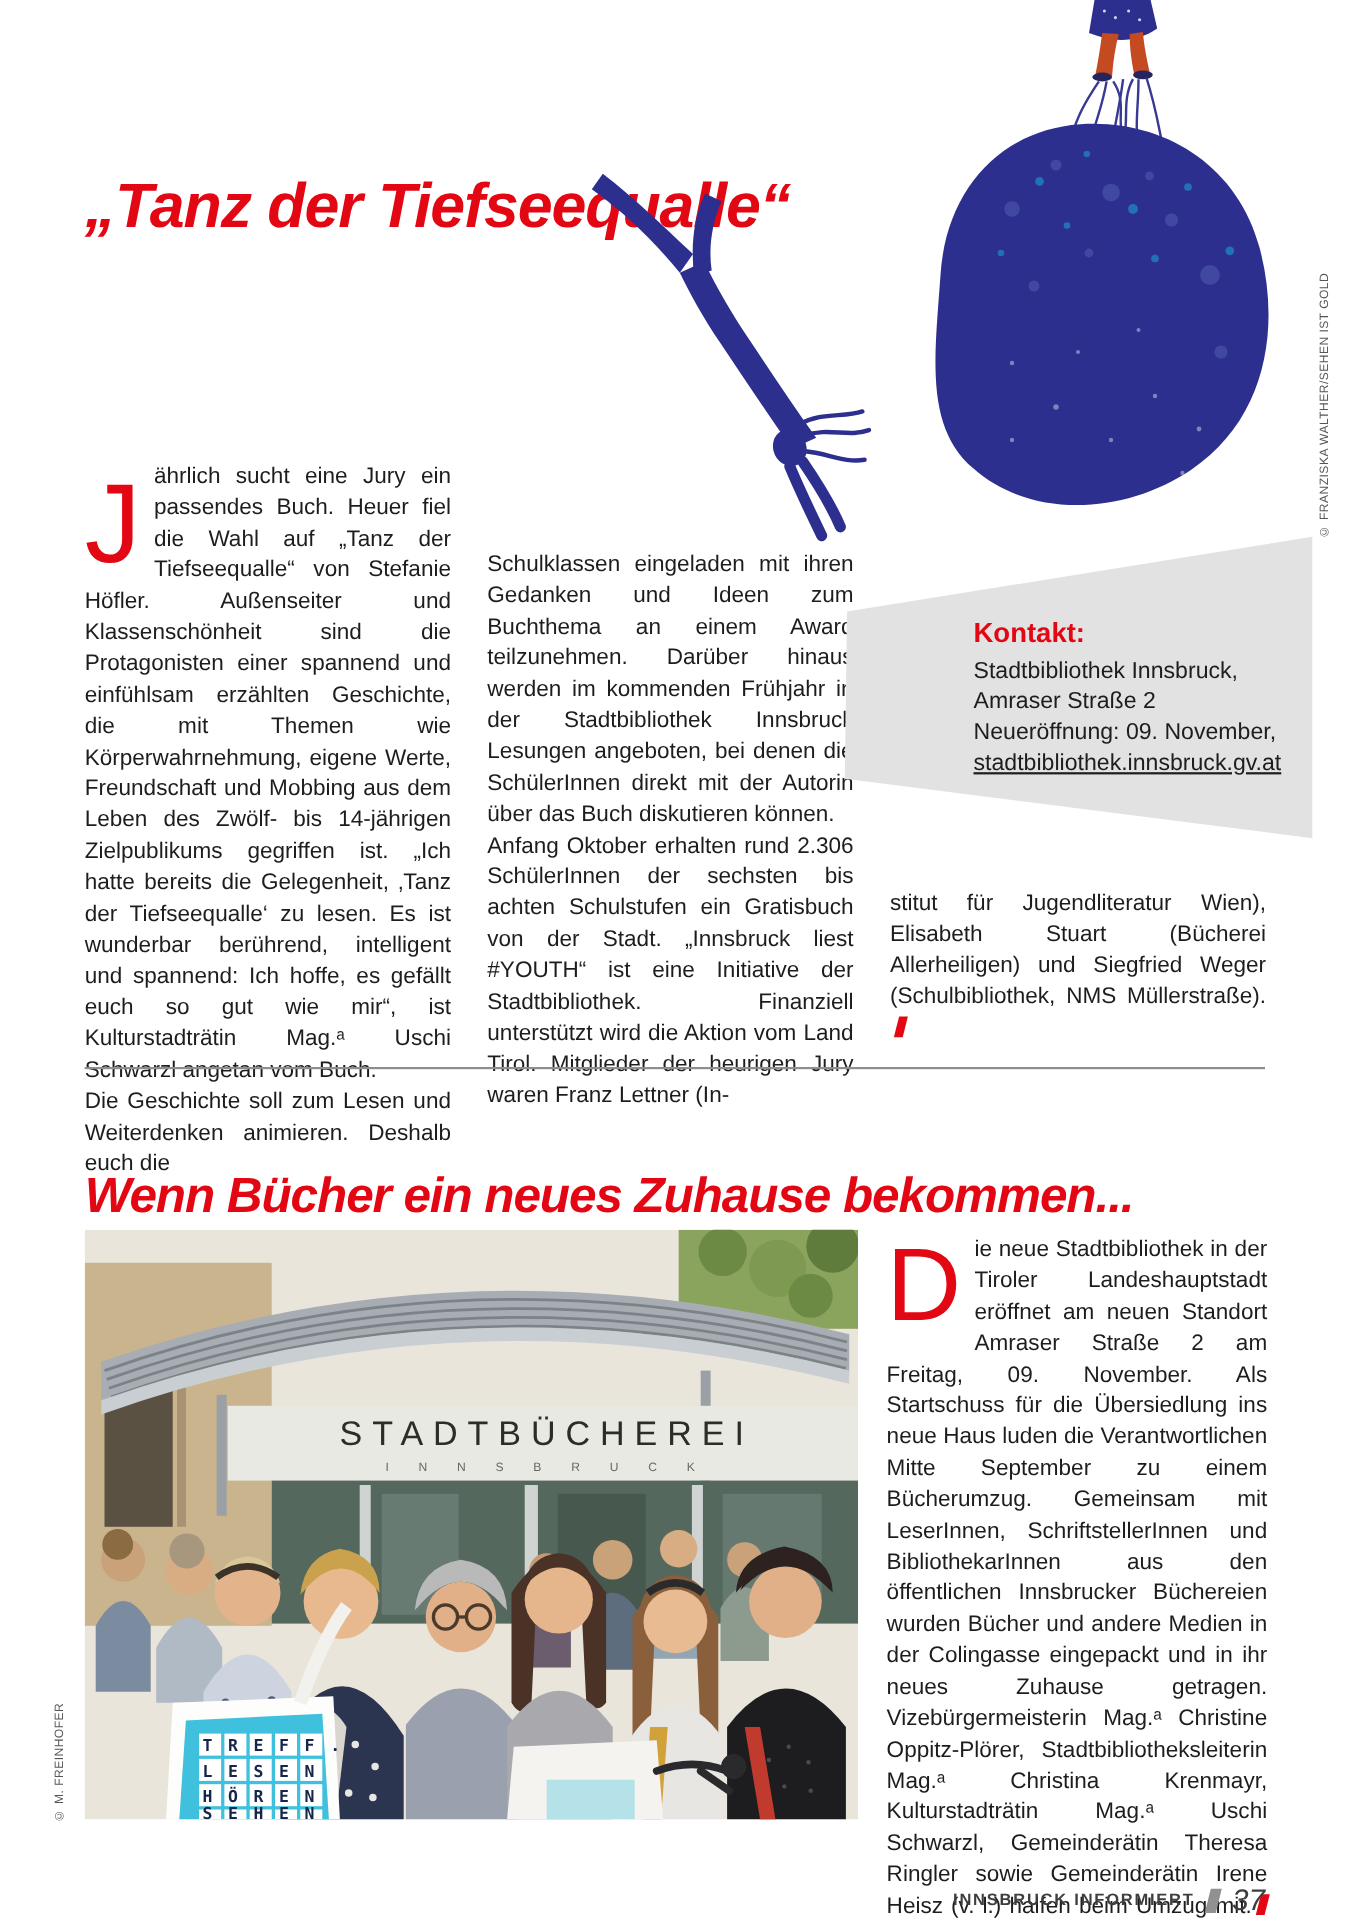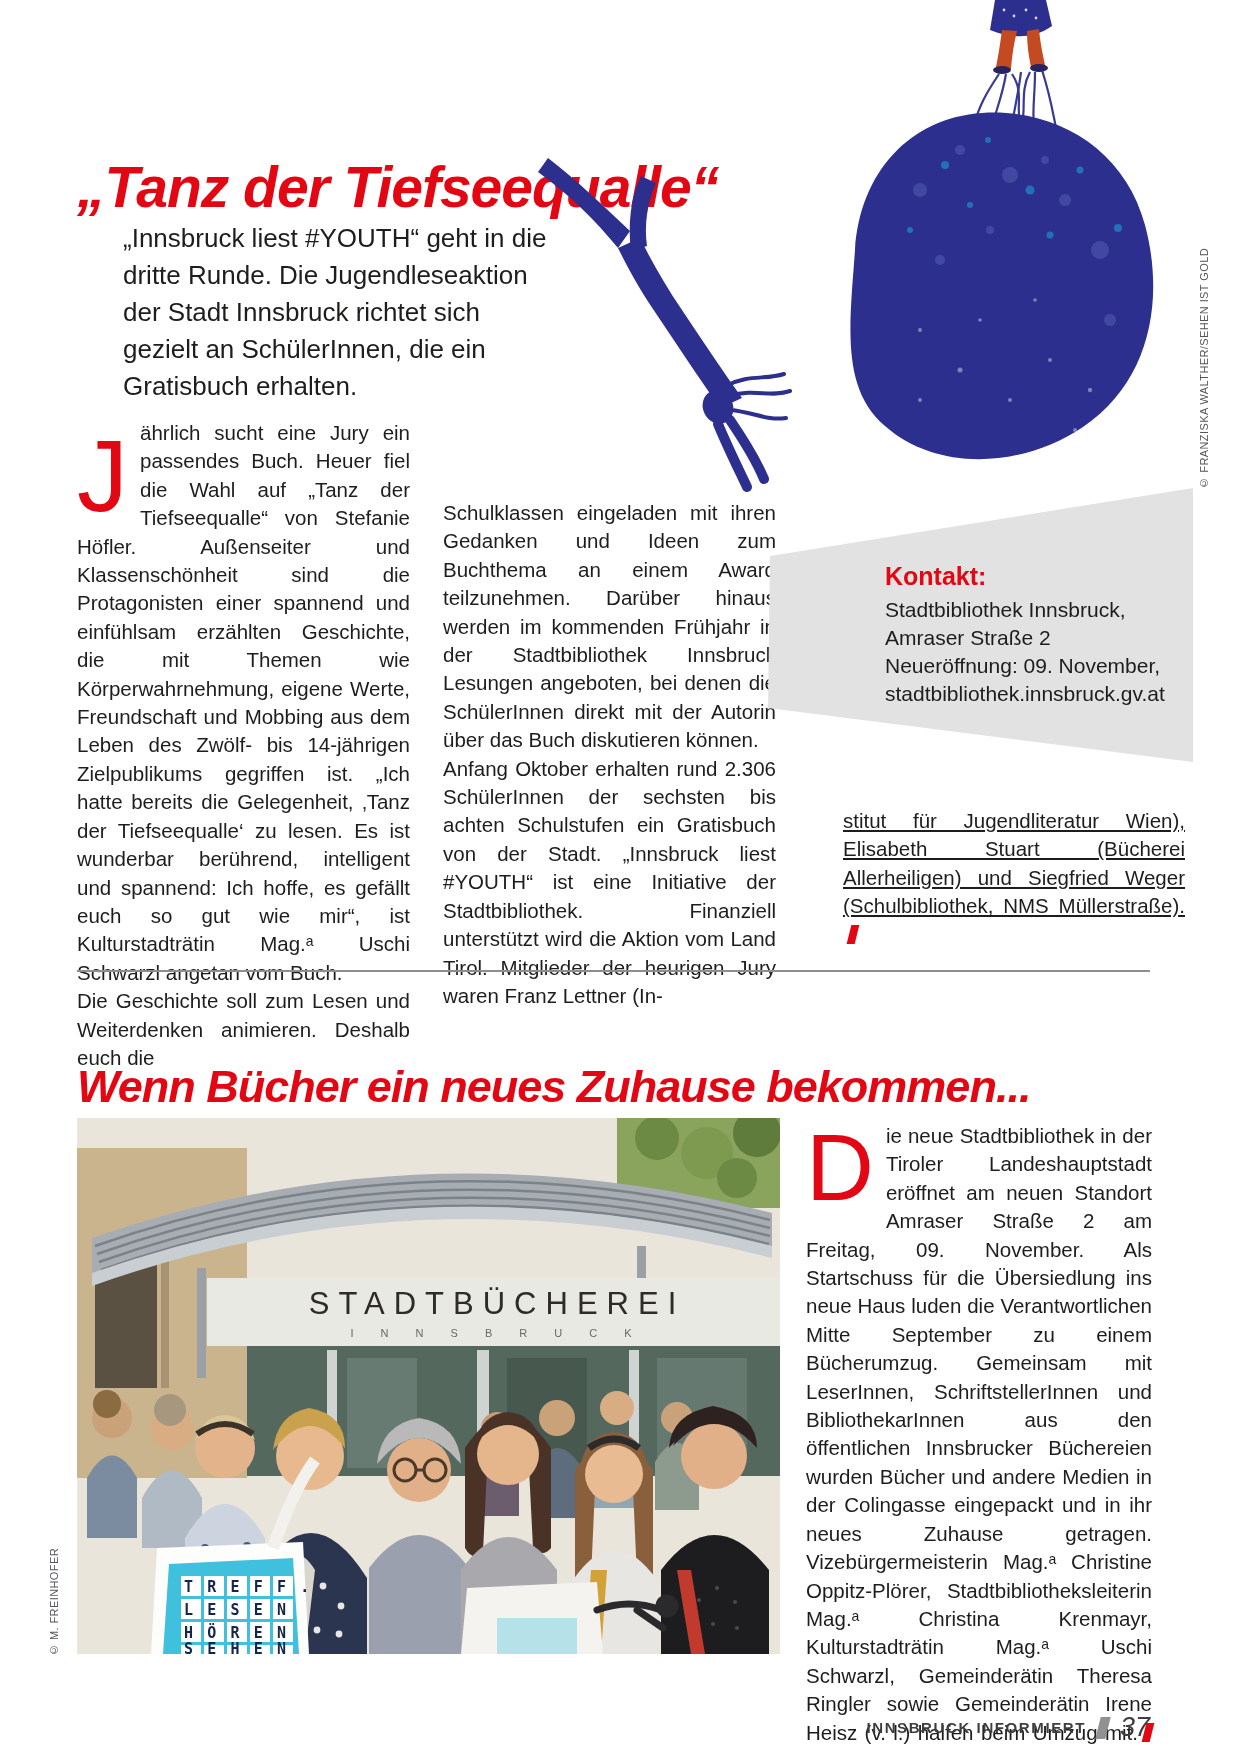--- a/index.html
+++ b/index.html
@@ -8,35 +8,35 @@
   
   .headline{position:absolute;color:#e30613;font-style:italic;font-weight:bold;letter-spacing:-1px;white-space:nowrap;}
   #headline1{left:77px;top:116px;font-size:57px;}
   #headline2{left:77px;top:1024px;font-size:45px;}
   
   .lead{position:absolute;left:123px;top:194px;width:432px;font-size:26px;line-height:37px;color:#1d1d1b;}
   
   .col{position:absolute;font-size:20.5px;line-height:28.4px;text-align:justify;color:#1d1d1b;}
   #col1{left:77px;top:419px;width:333px;}
   #col2{left:443px;top:499px;width:333px;}
-  #col3{left:843px;top:807px;width:342px;text-decoration:underline;}
+  #col3{left:809px;top:807px;width:342px;}
   #art2col{left:806px;top:1122px;width:346px;}
   .col p{margin:0;}
   .dropcap{float:left;color:#e30613;font-weight:400;}
   .dc-j{font-size:102px;line-height:106px;padding:4px 12px 0 0;}
   .dc-d{font-size:94px;line-height:84px;padding:4px 12px 0 0;}
   
   .endmark{display:inline-block;width:8px;height:19px;background:#e30613;transform:skewX(-14deg);
            vertical-align:-2px;margin-left:6px;}
   .initials{font-size:12.5px;font-weight:bold;letter-spacing:.5px;vertical-align:8px;margin-left:4px;color:#1d1d1b;}
   
   .kontakt-bg{position:absolute;left:740px;top:470px;width:455px;height:300px;}
   .kontakt-text{position:absolute;left:868px;top:562px;font-size:21px;line-height:28px;color:#1d1d1b;margin-left:17px;}
   .kontakt-text h3{margin:0 0 6px 0;font-size:25px;color:#e30613;font-weight:bold;}
-  .kontakt-link{cursor:pointer;}
+  .kontakt-link{text-decoration:underline;cursor:pointer;}
   
   .divider{position:absolute;left:77px;top:970px;width:1073px;height:2px;background:#8e8e8e;}
   
   .vcredit{position:absolute;writing-mode:vertical-rl;transform:rotate(180deg);
            font-size:11px;letter-spacing:.4px;color:#55555a;white-space:nowrap;}
   #credit-illu{left:1198px;top:248px;}
   #credit-photo{left:48px;top:1548px;}
   
   .illustration{position:absolute;left:490px;top:0;width:700px;height:500px;}
   .photo{position:absolute;left:77px;top:1118px;width:703px;height:536px;}
@@ -46,21 +46,20 @@
   .footer .slash{width:10px;height:22px;background:#8f9193;transform:skewX(-14deg);}
   .footer .pnum{font-size:27px;color:#3e3e3d;font-style:italic;}
 </style>
 </head>
 <body>
 
 <div class="page">
 
   <h1 class="headline" id="headline1">„Tanz der Tiefseequalle“</h1>
 
-  <p class="lead">„Innsbruck liest #YOUTH“ geht in die dritte Runde. Die Jugendleseaktion der Stadt Innsbruck richtet sich gezielt an SchülerInnen, die ein Gratisbuch erhalten.</p>
 
   <svg class="illustration" viewBox="0 0 700 500" aria-hidden="true">
 
     <g>
       <path d="M505,0 L556,0 L562,26 C542,40 520,38 500,30 Z" fill="#2d2f8e"></path>
       <circle cx="514" cy="10" r="1.4" fill="#fff" opacity=".8"></circle>
         <circle cx="524" cy="16" r="1.4" fill="#fff" opacity=".8"></circle>
       <circle cx="536" cy="10" r="1.4" fill="#fff" opacity=".8"></circle>
         <circle cx="546" cy="18" r="1.4" fill="#fff" opacity=".8"></circle>
       <path d="M512,30 C510,45 508,57 506,67 L521,69 C522,55 524,43 527,31 Z" fill="#c44a22"></path>

